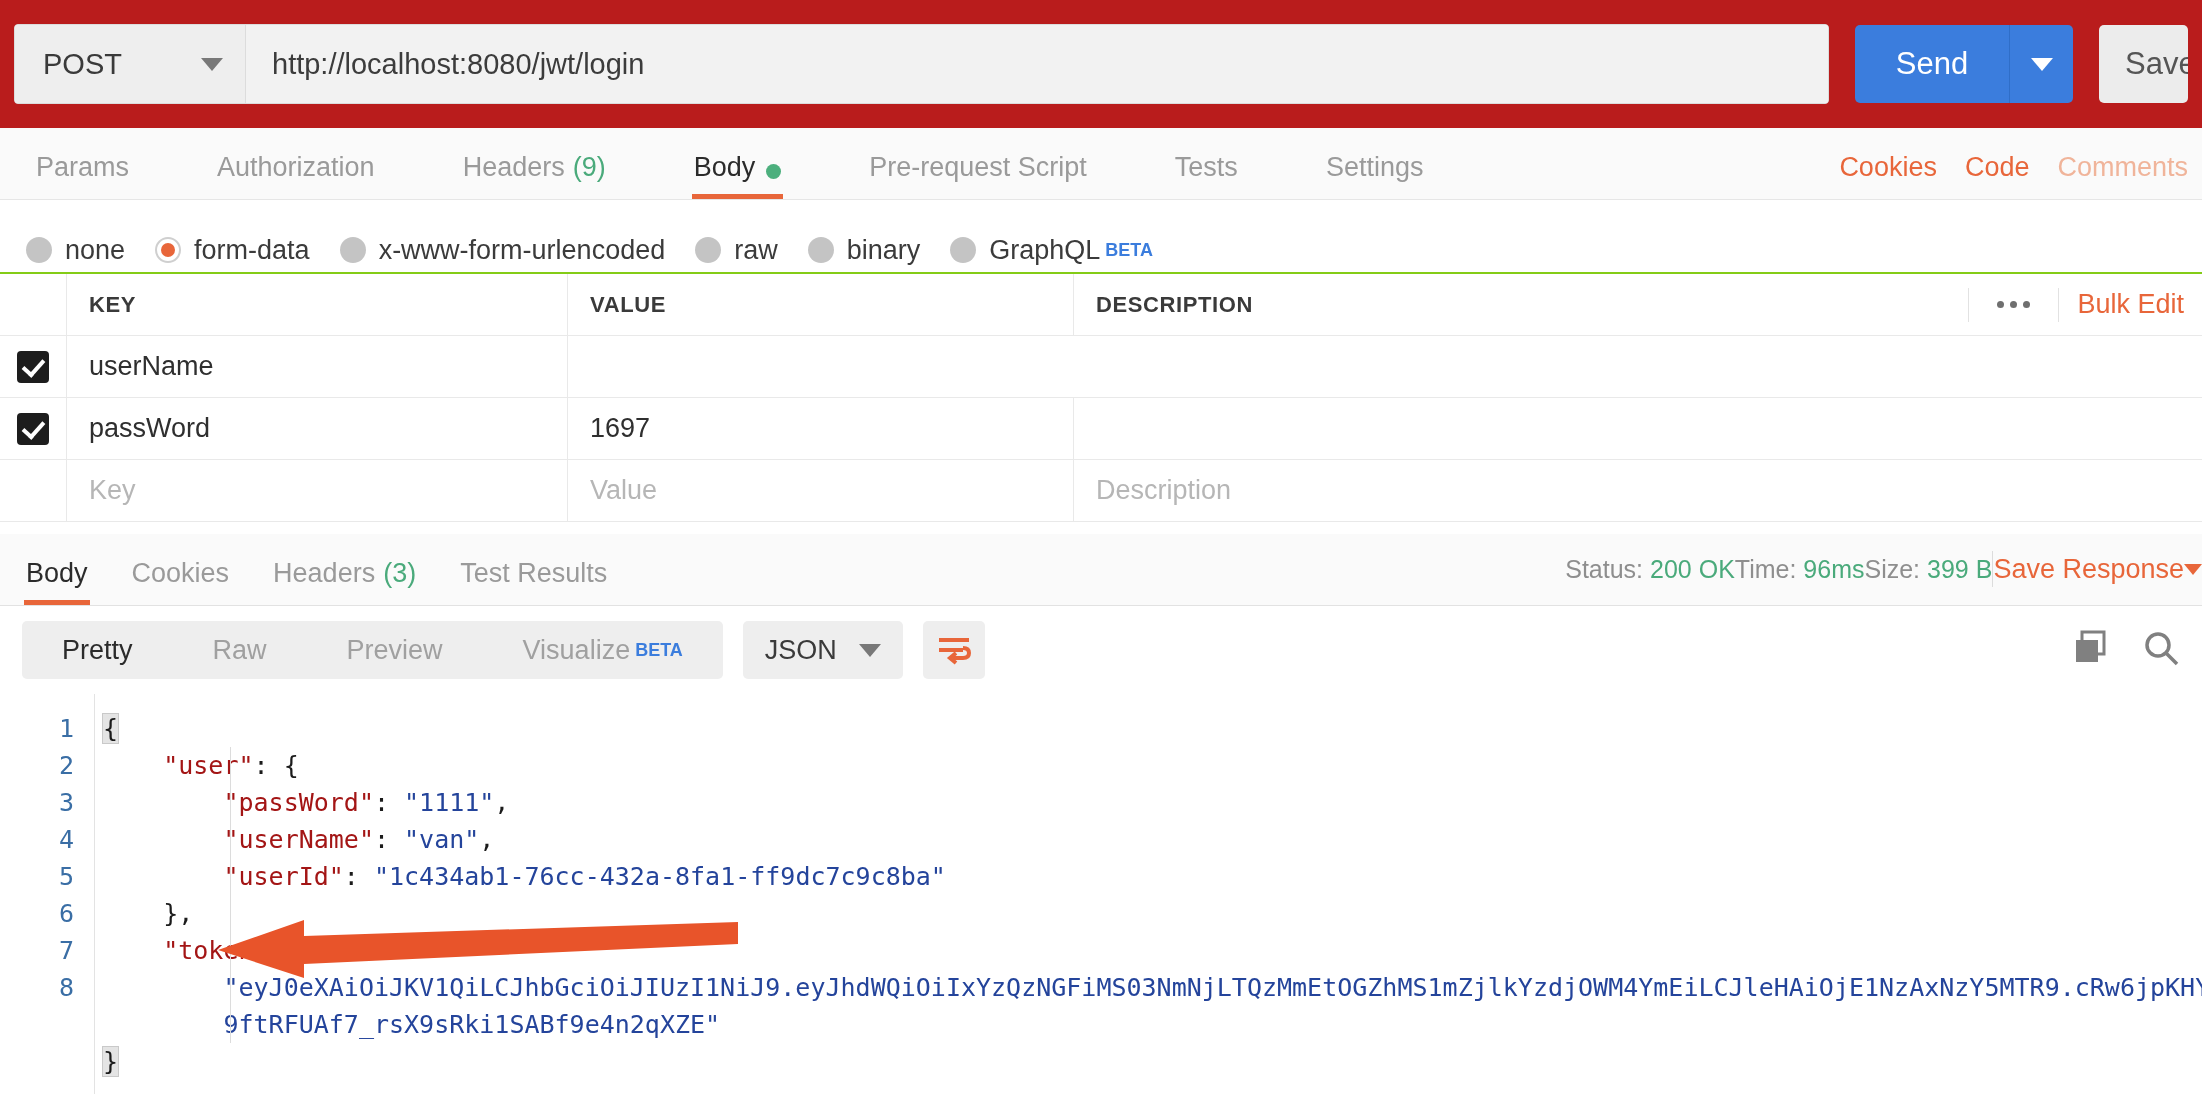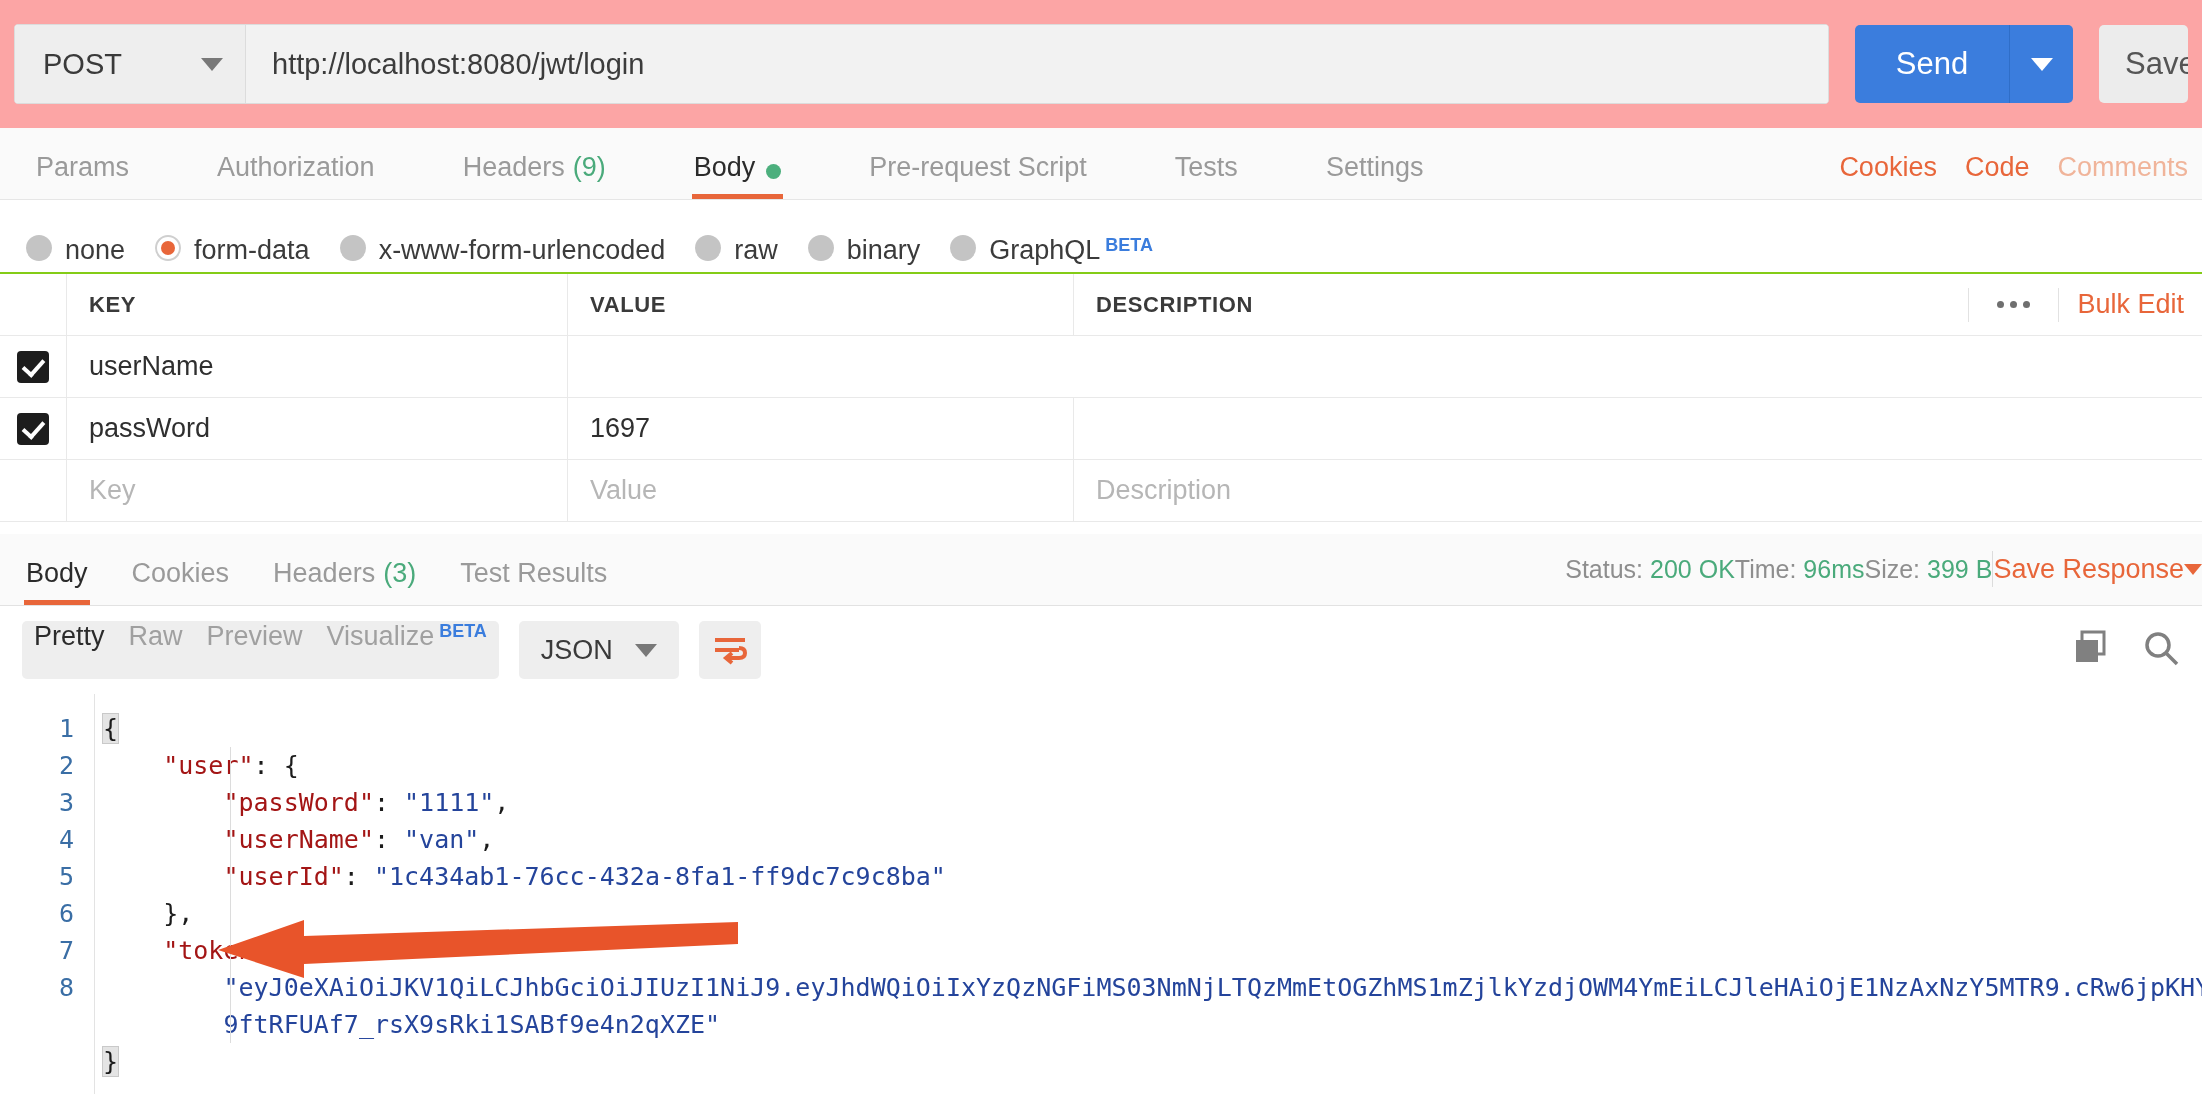--- a/index.html
+++ b/index.html
@@ -11,21 +11,21 @@
     font-family: "Liberation Sans", sans-serif;
     color: #2f2f2f;
   }
 
   
   .req-bar {
     position: absolute;
     top: 0; left: 0;
     width: 2202px;
     height: 128px;
-    background: #fca5a5;
+    background: #b91c1c;
     display: flex;
     align-items: center;
     padding: 0 14px;
   }
   .url-group {
     display: flex;
     height: 80px;
     border: 1px solid #dcdcdc;
     border-radius: 4px;
     overflow: hidden;
@@ -177,21 +177,21 @@
     top: 200px; left: 0;
     width: 2202px;
     height: 72px;
     background: #fff;
     display: flex;
     align-items: center;
     padding-left: 26px;
   }
   .radio {
     display: flex;
-    align-items: flex-start;
+    align-items: center;
     margin-right: 30px;
     font-size: 27px;
     color: #3b3b3b;
     cursor: pointer;
     white-space: nowrap;
     margin-top: 28px;
   }
   .rdot {
     width: 26px; height: 26px;
     border-radius: 50%;
@@ -368,23 +368,24 @@
     display: flex;
     background: #eeeeee;
     border-radius: 5px;
     height: 58px;
     align-items: center;
     overflow: hidden;
   }
   .seg-i {
     font-size: 27px;
     color: #a0a0a0;
-    padding: 0 12px;
+    padding: 0 40px;
     height: 100%;
     display: flex;
+    align-items: center;
     cursor: pointer;
     white-space: nowrap;
   }
   .seg-i.active { color: #2b2b2b; }
   .json-sel {
     display: flex;
     align-items: center;
     background: #eeeeee;
     border-radius: 5px;
     height: 58px;

